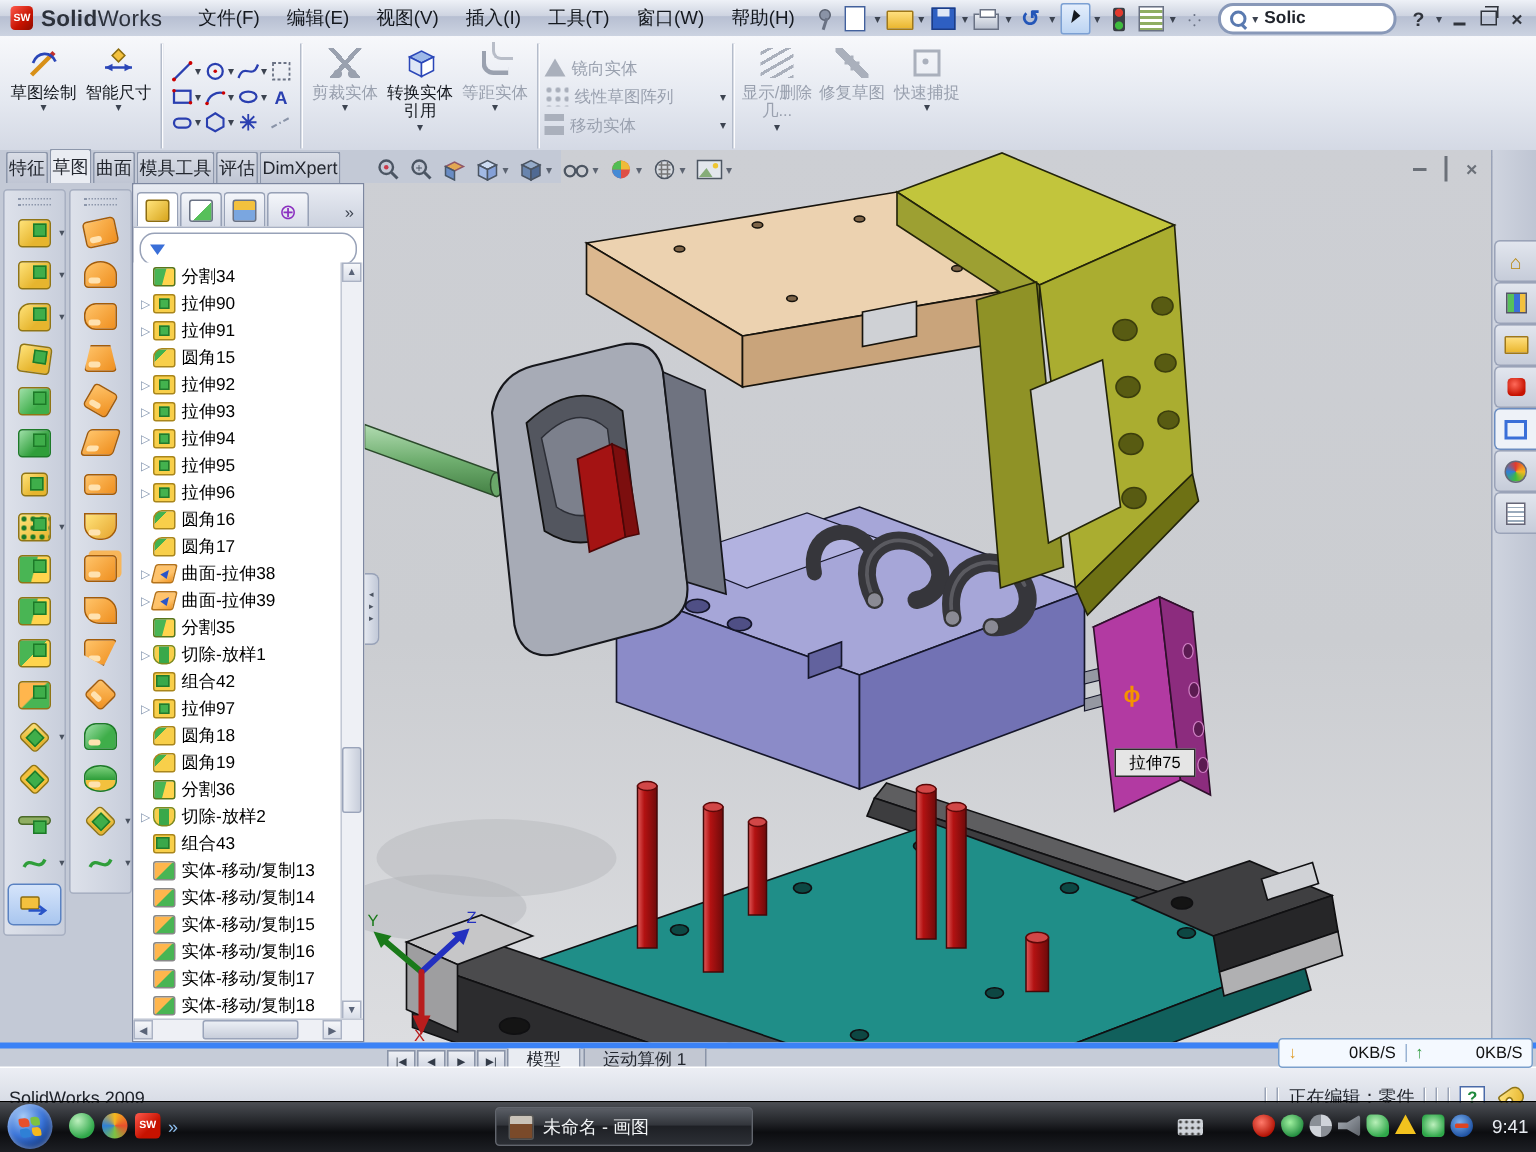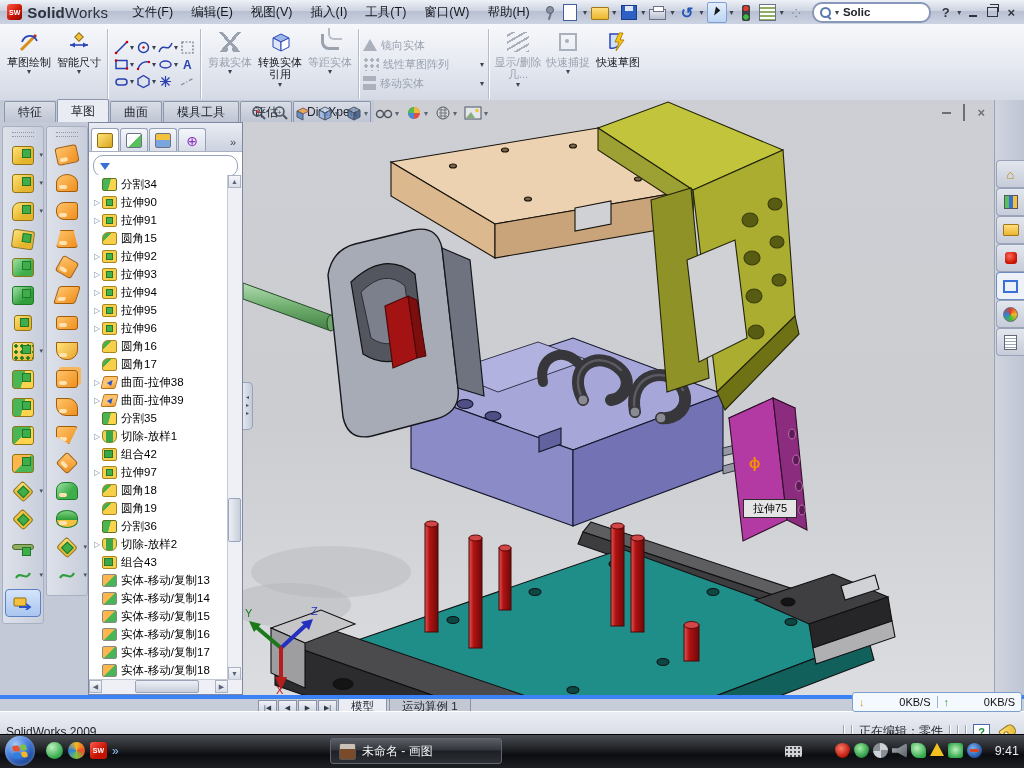--- a/index.html
+++ b/index.html
@@ -67,21 +67,21 @@
   .gico{width:22px;height:20px;}
   .g-trim{background:linear-gradient(48deg,transparent 44%,#9aa1af 44% 54%,transparent 54%),linear-gradient(-48deg,transparent 44%,#9aa1af 44% 54%,transparent 54%),radial-gradient(circle at 28% 86%,#9aa1af 2.6px,transparent 3.2px),radial-gradient(circle at 72% 86%,#9aa1af 2.6px,transparent 3.2px);}
   .g-offset{border-left:3px solid #9aa1af;border-bottom:3px solid #9aa1af;border-radius:0 0 0 8px;width:15px;height:13px;position:relative;}
   .g-offset::after{content:"";position:absolute;left:4px;top:-6px;width:12px;height:10px;border-left:2px solid #b8bdc8;border-bottom:2px solid #b8bdc8;border-radius:0 0 0 6px;}
   .g-dispdel{background:repeating-linear-gradient(-30deg,#aab0bc 0 2px,transparent 2px 6px);}
   .g-repair{background:linear-gradient(45deg,transparent 42%,#aab0bc 42% 58%,transparent 58%),linear-gradient(#aab0bc 0 0) center/10px 2px no-repeat,linear-gradient(#aab0bc 0 0) center/2px 10px no-repeat;}
   .g-snaps{border:2px solid #aab0bc;position:relative;width:14px;height:14px;}
   .g-snaps::after{content:"";position:absolute;left:4px;top:4px;width:4px;height:4px;border-radius:50%;background:#aab0bc;}
   
   .tabrow{position:absolute;left:0;top:100px;width:370px;height:22px;background:#c3c9d6;z-index:5;display:flex;align-items:flex-end;padding-left:4px;}
-  .rtab{height:20px;padding:0 13px;display:flex;align-items:center;font-size:12px;color:#23272f;
+  .rtab{height:20px;padding:0 1px;display:flex;align-items:center;font-size:12px;color:#23272f;
     background:linear-gradient(#d9dde6,#bfc5d3);border:1px solid #8d97ab;border-bottom:none;border-radius:2px 2px 0 0;margin-right:1px;white-space:nowrap;}
   .rtab.active{background:#e9ecf2;height:22px;z-index:2;}
   
   .lefttools{position:absolute;left:0;top:122px;width:88px;bottom:73px;background:#c3c9d6;}
   .ltcol{position:absolute;top:4px;width:40px;background:linear-gradient(90deg,#dde1ea,#c8cedb);
     border:1px solid #a8b0c2;border-radius:3px;display:flex;flex-direction:column;align-items:center;padding:5px 0 6px;}
   .ltcol .grip{width:22px;height:3px;border-top:1px dotted #8d97ab;border-bottom:1px dotted #8d97ab;margin-bottom:4px;}
   .lt-item{height:28px;display:flex;align-items:center;justify-content:center;position:relative;width:100%;}
   .lt1{width:20px;height:17px;background:linear-gradient(135deg,#ffe37a,#e6b52e 65%);border:1px solid #907515;border-radius:3px;position:relative;}
   .lt1::after{content:"";position:absolute;right:2px;top:2px;width:7px;height:7px;background:#3fae4a;border:1px solid #1d7a28;}
@@ -421,33 +421,30 @@
     <div class="sep"></div>
     <div class="cmbtn dis">
       <span class="cicon">
           <span class="gico g-dispdel"></span>
         </span>
       <span class="clabel">显示/删除几...</span>
       <span class="caret-s">▾</span>
     </div>
     <div class="cmbtn dis">
       <span class="cicon">
+          <span class="gico g-repair"></span>
+        </span>
+      <span class="clabel">修复草图</span>
+    </div>
+    <div class="cmbtn dis">
+      <span class="cicon">
           <span class="gico g-snaps"></span>
         </span>
       <span class="clabel">快速捕捉</span>
       <span class="caret-s">▾</span>
-    </div>
-    <div class="cmbtn">
-      <span class="cicon">
-        <svg width="24" height="24">
-            <path d="M4 4 h10 v8 a8 6 0 0 1 -10 6 z" fill="#cfe0f8" stroke="#2a46b8" stroke-width="1.5"></path>
-            <polygon points="13,3 9,12 13,12 10,21 18,10 14,10 17,3" fill="#f5c518" stroke="#b8860b"></polygon>
-          </svg>
-      </span>
-      <span class="clabel">快速草图</span>
     </div>
   </div>
 
   <div class="tabrow">
     <span class="rtab">特征</span>
     <span class="rtab active">草图</span>
     <span class="rtab">曲面</span>
     <span class="rtab">模具工具</span>
     <span class="rtab">评估</span>
     <span class="rtab">DimXpert</span>

